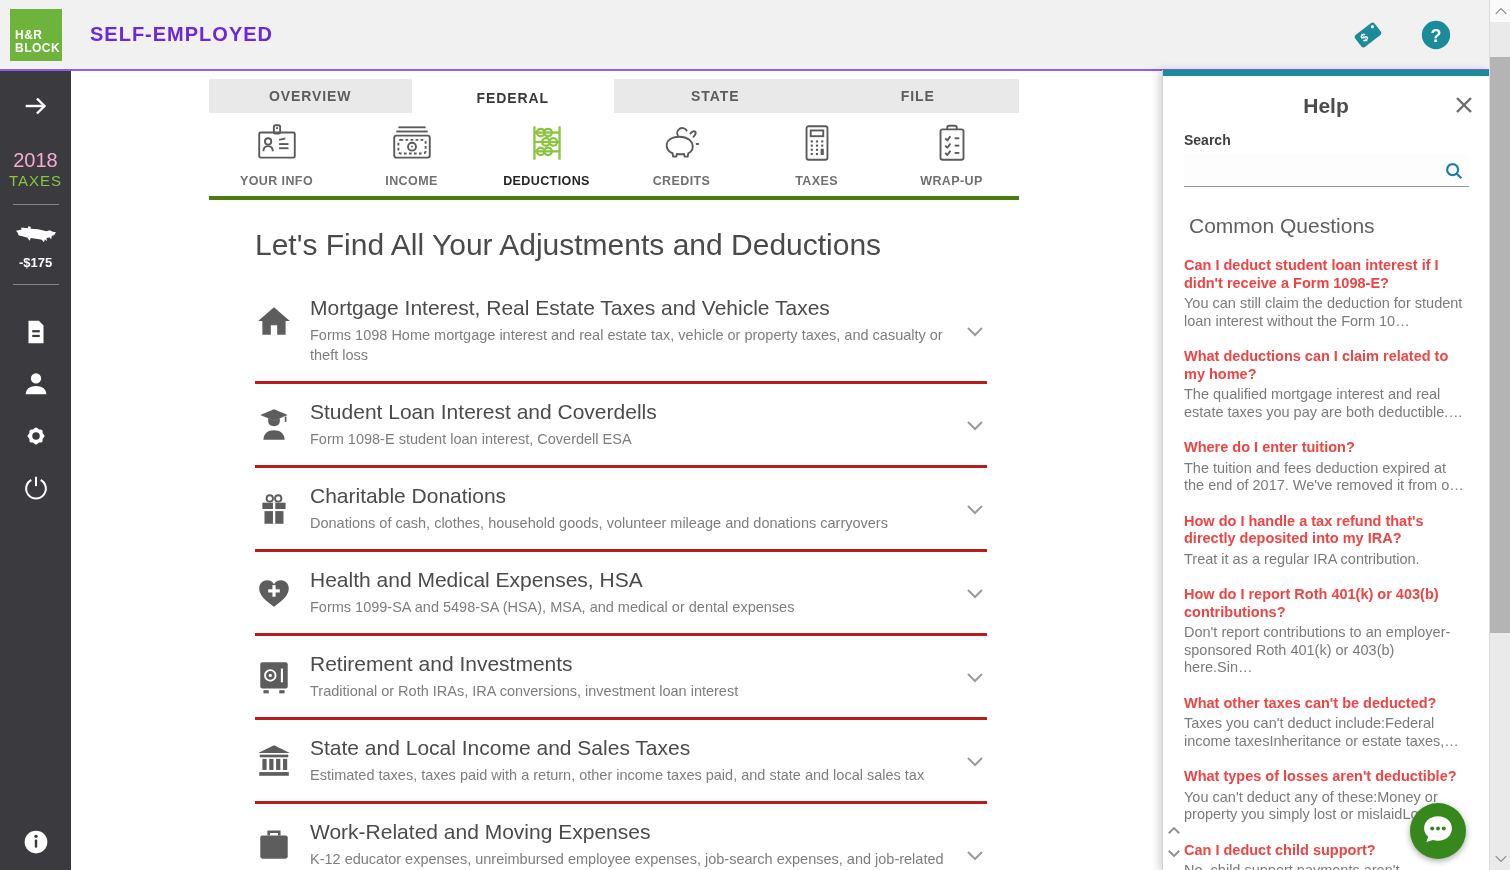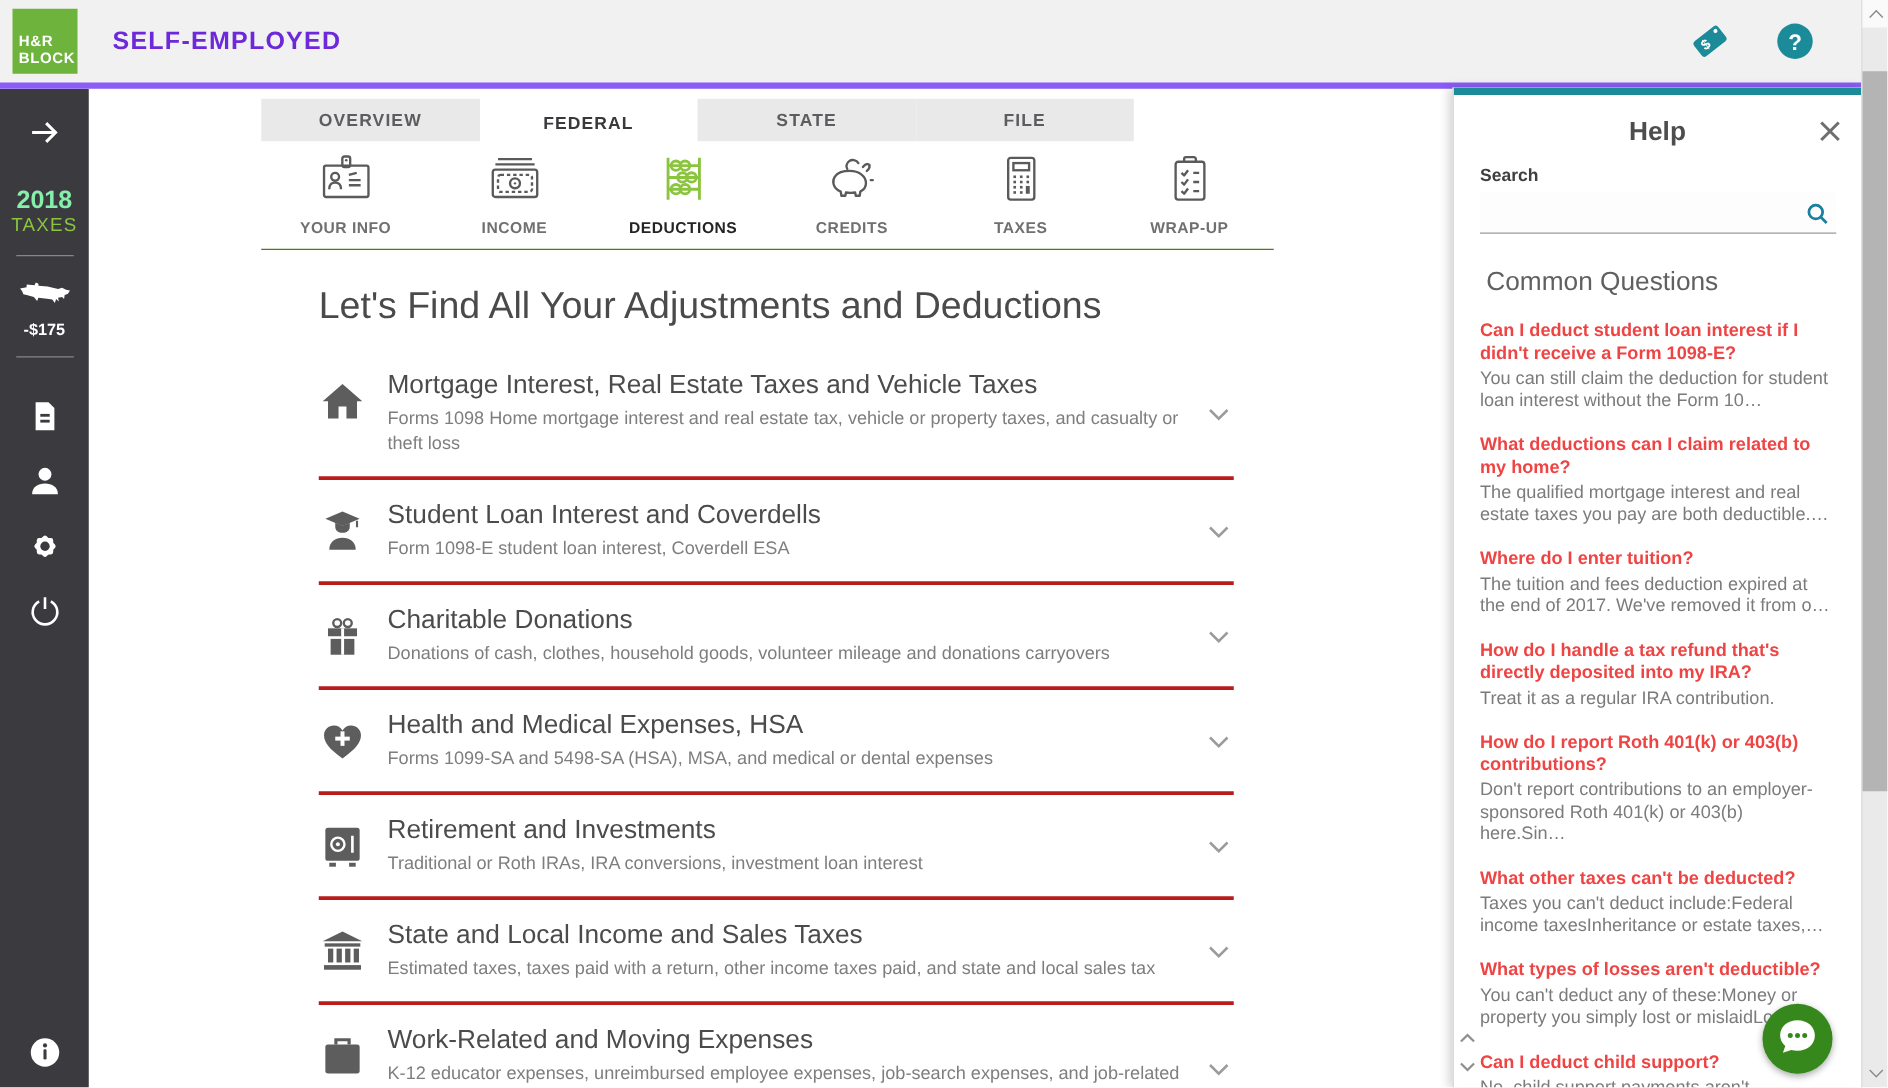--- a/index.html
+++ b/index.html
@@ -1,52 +1,52 @@
 <!DOCTYPE html>
 <html><head>
 <meta charset="utf-8">
 <style>
   * { margin:0; padding:0; box-sizing:border-box; }
   html,body { width:1510px; height:870px; overflow:hidden; }
   body { font-family:"Liberation Sans", sans-serif; background:#fff; position:relative; }
 
   
   .topbar { position:absolute; left:0; top:0; width:1489px; height:71px; background:#f1f1f2;
-            border-bottom:5px solid #8b5cf6; display:flex; align-items:center; z-index:5; }
+            border-bottom:2px solid #8b5cf6; display:flex; align-items:center; z-index:5; }
   .logo { width:52px; height:52px; background:#6eb33c; margin-left:10px; position:relative; }
   .logo span { position:absolute; left:5px; color:#fff; font-weight:bold; font-size:12px; letter-spacing:.5px; }
   .logo .l1 { bottom:19px; } .logo .l2 { bottom:6px; }
   .product-title { margin-left:28px; font-size:20px; font-weight:bold; letter-spacing:1px; color:#6d28d9; }
   .topbar-icons { margin-left:auto; display:flex; align-items:center; gap:34px; margin-right:36px; }
   .tb-icon { width:34px; height:34px; cursor:pointer; }
 
   
   .sidebar { position:absolute; left:0; top:71px; width:71px; height:799px; background:#3a3a3f;
              display:flex; flex-direction:column; align-items:center; }
   .sb-arrow { margin-top:20px; width:30px; height:30px; }
   .sb-year { margin-top:28px; text-align:center; }
-  .sb-year .yr { color:#86efac; font-size:20px; font-weight:bold; line-height:22px; }
+  .sb-year .yr { color:#f9a8d4; font-size:20px; font-weight:normal; line-height:22px; }
   .sb-year .tx { color:#8bc53f; font-size:15px; letter-spacing:1px; line-height:19px; }
   .sb-div { width:46px; border-top:1px solid #85858a; margin-top:14px; }
   .sb-refund { margin-top:18px; text-align:center; }
   .sb-refund svg { width:42px; height:26px; }
   .sb-refund .amt { color:#fff; font-size:13px; font-weight:bold; margin-top:2px; }
   .sb-icons { display:flex; flex-direction:column; align-items:center; margin-top:32px; gap:22px; }
   .sb-icons .sb-ic { width:30px; height:30px; cursor:pointer; }
   .sb-info { margin-top:auto; margin-bottom:14px; width:28px; height:28px; cursor:pointer; }
 
   
-  .tabs { position:absolute; left:209px; top:79px; width:698px; height:34px; display:flex; }
+  .tabs { position:absolute; left:209px; top:79px; width:810px; height:34px; display:flex; }
   .tab { flex:1; background:#e9e9ea; display:flex; align-items:center; justify-content:center;
          font-size:14px; font-weight:bold; letter-spacing:.9px; color:#5d5d60; cursor:pointer; }
   .tab.active { background:#fff; color:#39393c; height:38px; }
 
   
   .subnav { position:absolute; left:209px; top:115px; width:810px; height:85px;
-            border-bottom:1px solid #4d7c0f; display:flex; }
+            border-bottom:4px solid #4d7c0f; display:flex; }
   .sn-item { flex:1; display:flex; flex-direction:column; align-items:center; justify-content:flex-start; cursor:pointer; }
   .sn-item svg { width:46px; height:44px; margin-top:6px; }
   .sn-label { font-size:12.5px; font-weight:bold; letter-spacing:.4px; color:#707070; margin-top:5px; }
   .sn-item.active .sn-label { color:#242424; }
 
   
   .page-heading { position:absolute; left:255px; top:228px; font-size:30px; font-weight:normal; color:#4a4a4a; }
   .ded-list { position:absolute; left:255px; top:280px; width:732px; }
   .item { display:flex; align-items:center; padding:16px 0; border-top:3px solid #b91c1c; cursor:pointer; }
   .item:first-child { border-top:none; }

